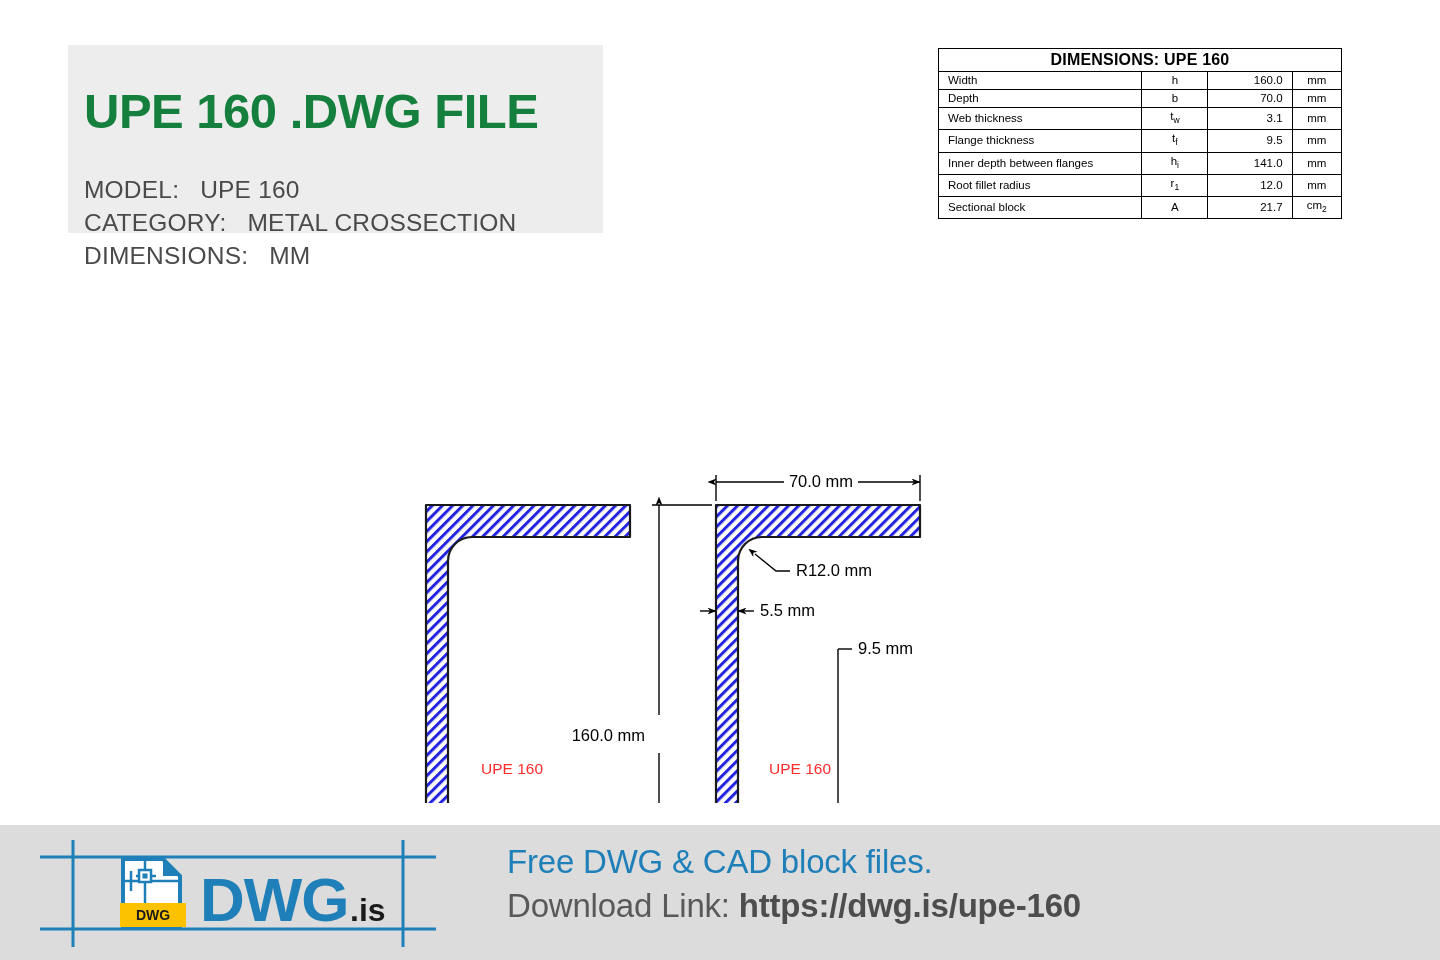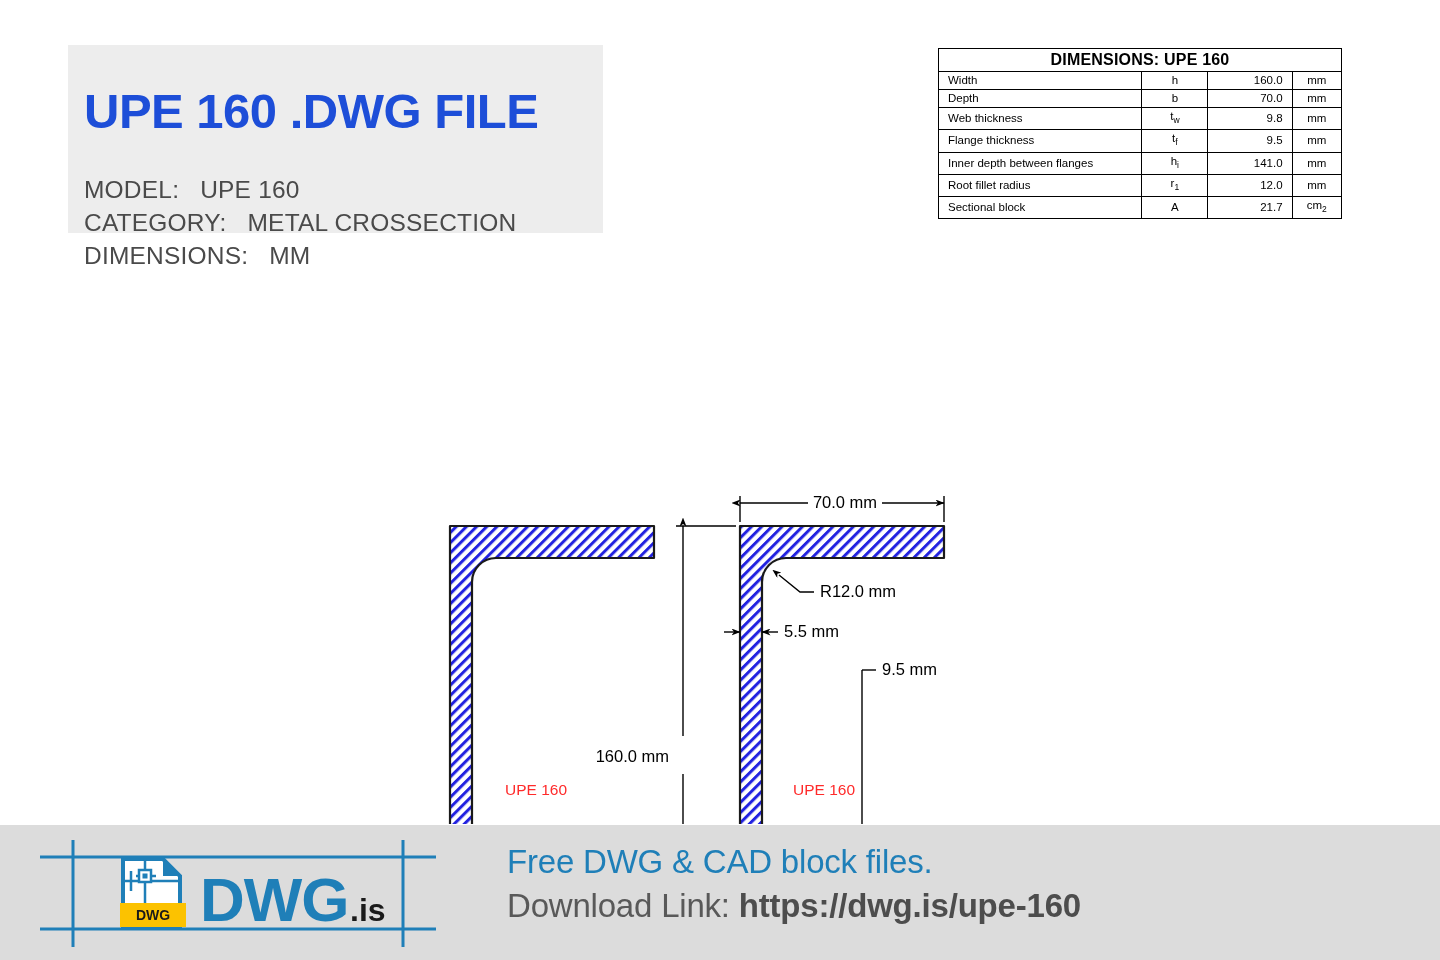--- a/index.html
+++ b/index.html
@@ -12,21 +12,21 @@
   }
   #stage{position:absolute;left:0;top:0;width:1440px;height:960px;}
 
   
   #title-card{
     position:absolute;left:68px;top:45px;width:535px;height:188px;
     background:#ededed;
   }
   #title-card .hd{
     position:absolute;left:16px;top:42px;
-    font-size:49px;font-weight:bold;color:#1d4ed8;
+    font-size:49px;font-weight:bold;color:#15803d;
     letter-spacing:-0.5px;line-height:1;
     white-space:nowrap;
   }
   #title-card .meta{
     position:absolute;left:16px;
     font-size:24.5px;color:#4a4a4a;white-space:nowrap;letter-spacing:.2px;
   }
   #title-card .m1{top:131px;}
   #title-card .m2{top:164px;}
   #title-card .m3{top:197px;}
@@ -49,21 +49,21 @@
     text-align:center;font-size:16px;font-weight:bold;height:22px;line-height:22px;
     letter-spacing:.2px;
   }
   #dim-table .c-name{width:232px;text-align:left;}
   #dim-table .c-sym{width:60px;text-align:center;}
   #dim-table .c-val{width:78px;text-align:right;margin-left:48px;}
   #dim-table .c-unit{width:34px;text-align:center;}
   #dim-table sub{font-size:8.5px;}
 
   
-  #drawing{position:absolute;left:0;top:244px;width:1000px;height:580px;padding-left:24px;}
+  #drawing{position:absolute;left:0;top:223px;width:1000px;height:580px;}
   #drawing svg{display:block;}
 
   
   #footer{
     position:absolute;left:0;top:825px;width:1440px;height:135px;
     background:#dcdcdc;
   }
   #logo-wrap{position:absolute;left:28px;top:0;width:420px;height:169px;}
   #logo-wrap svg{display:block;}
   #footer-text{
@@ -118,21 +118,21 @@
         </tr>
         <tr>
           <td class="c-name">Depth</td>
           <td class="c-sym">b</td>
           <td class="c-val">70.0</td>
           <td class="c-unit">mm</td>
         </tr>
         <tr>
           <td class="c-name">Web thickness</td>
           <td class="c-sym">t<sub>w</sub></td>
-          <td class="c-val">9.8</td>
+          <td class="c-val">3.1</td>
           <td class="c-unit">mm</td>
         </tr>
         <tr>
           <td class="c-name">Flange thickness</td>
           <td class="c-sym">t<sub>f</sub></td>
           <td class="c-val">9.5</td>
           <td class="c-unit">mm</td>
         </tr>
         <tr>
           <td class="c-name">Inner depth between flanges</td>

